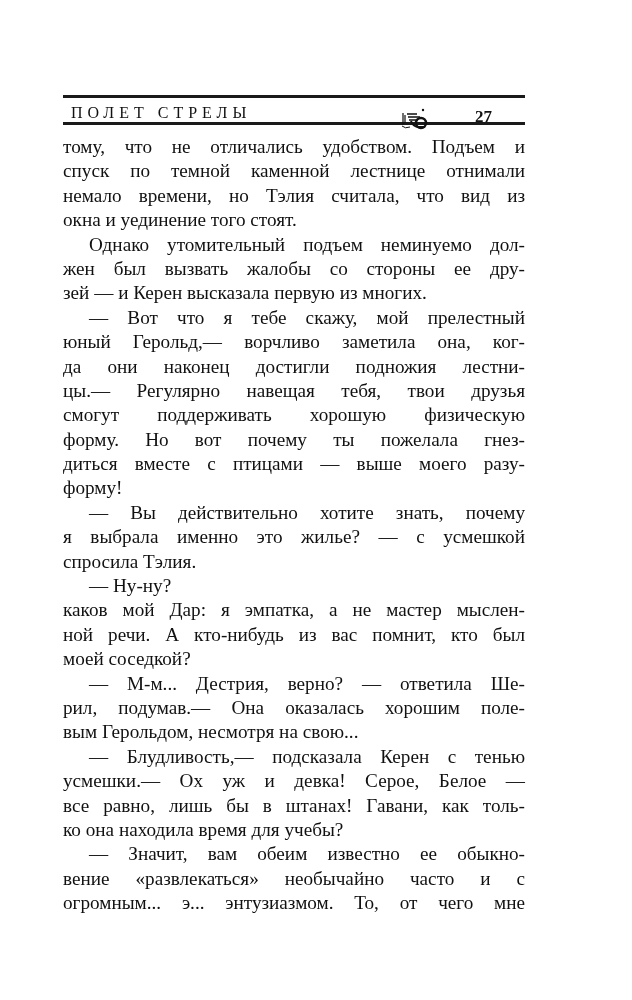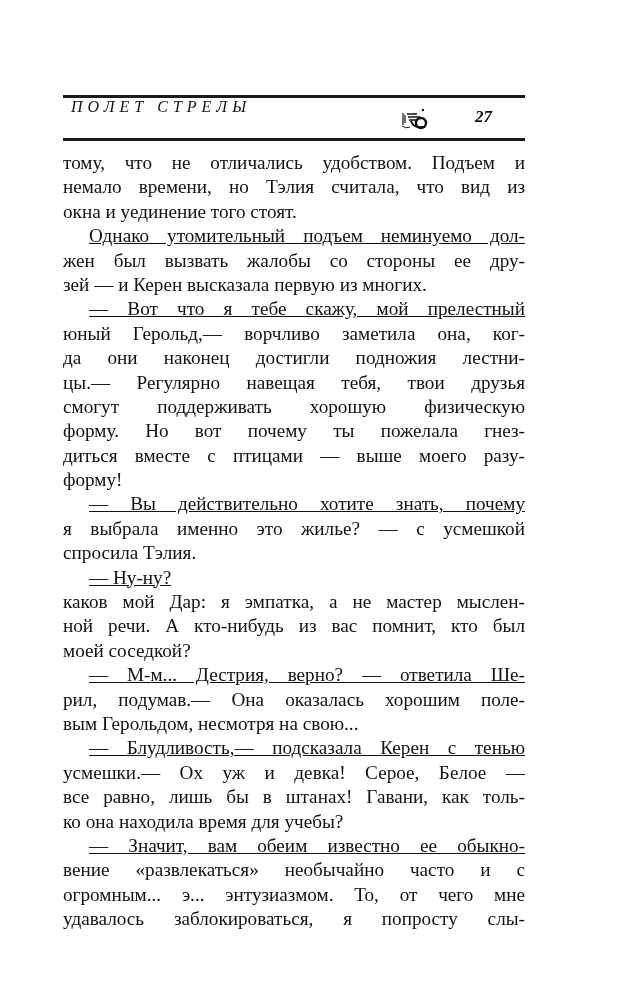--- a/index.html
+++ b/index.html
@@ -4,35 +4,35 @@
   <style>
     html, body { margin: 0; padding: 0; }
     body {
       width: 632px; height: 1000px; background: #ffffff; position: relative; overflow: hidden;
       font-family: "DejaVu Serif", "Liberation Serif", serif; color: #111;
     }
     .page { position: absolute; left: 63px; top: 95px; width: 462px; }
     .rule { height: 3px; background: #1a1a1a; width: 100%; }
     .rule.top { height: 3px; }
     .running-head {
-      height: 40px; display: flex; align-items: flex-start; position: relative; font-style: italic;
+      height: 24px; display: flex; align-items: flex-end; position: relative;
     }
     .running-title {
       font-family: "Liberation Serif", serif; font-size: 16px; letter-spacing: 5px;
       margin-left: 8px; color:#111;
     }
     .ornament { position: absolute; left: 336px; top: 9px; width: 30px; height: 24px; }
     .folio {
       position: absolute; left: 412px; top: 9px; font-family: "Liberation Serif", serif;
       font-weight: bold; font-size: 17px;
     }
     .text { margin-top: 10px; font-family: "Liberation Serif", serif; font-size: 19.2px; line-height: 24.4px; }
     .line { display: block; white-space: nowrap; text-align: justify; text-align-last: justify; height: 24.4px; }
     .line.last { text-align-last: left; }
-    .line.indent { padding-left: 26px; text-decoration: underline; }
+    .line.indent { padding-left: 26px; }
   </style>
 </head>
 <body>
 
 <div class="page">
   <div class="rule top"></div>
   <div class="running-head">
     <span class="running-title">ПОЛЕТ СТРЕЛЫ</span>
     <span class="ornament">
       <svg width="30" height="24" viewBox="0 0 30 24">
@@ -43,20 +43,21 @@
         <path d="M12 14 q2 6 8 6 h6" stroke="#111" stroke-width="2" fill="none"></path>
         <path d="M3 19 q3 3 8 1" stroke="#111" stroke-width="1" fill="none"></path>
       </svg>
     </span>
     <span class="folio">27</span>
   </div>
   <div class="rule"></div>
 
   <div class="text" id="body-text">
       <span class="line">тому, что не отличались удобством. Подъем и</span>
+      <span class="line">спуск по темной каменной лестнице отнимали</span>
       <span class="line">немало времени, но Тэлия считала, что вид из</span>
       <span class="line last">окна и уединение того стоят.</span>
       <span class="line indent">Однако утомительный подъем неминуемо дол-</span>
       <span class="line">жен был вызвать жалобы со стороны ее дру-</span>
       <span class="line last">зей — и Керен высказала первую из многих.</span>
       <span class="line indent">— Вот что я тебе скажу, мой прелестный</span>
       <span class="line">юный Герольд,— ворчливо заметила она, ког-</span>
       <span class="line">да они наконец достигли подножия лестни-</span>
       <span class="line">цы.— Регулярно навещая тебя, твои друзья</span>
       <span class="line">смогут поддерживать хорошую физическую</span>
@@ -73,15 +74,14 @@
       <span class="line indent">— М-м... Дестрия, верно? — ответила Ше-</span>
       <span class="line">рил, подумав.— Она оказалась хорошим поле-</span>
       <span class="line last">вым Герольдом, несмотря на свою...</span>
       <span class="line indent">— Блудливость,— подсказала Керен с тенью</span>
       <span class="line">усмешки.— Ох уж и девка! Серое, Белое —</span>
       <span class="line">все равно, лишь бы в штанах! Гавани, как толь-</span>
       <span class="line last">ко она находила время для учебы?</span>
       <span class="line indent">— Значит, вам обеим известно ее обыкно-</span>
       <span class="line">вение «развлекаться» необычайно часто и с</span>
       <span class="line">огромным... э... энтузиазмом. То, от чего мне</span>
-      <span class="line">удавалось заблокироваться, я попросту слы-</span>
     </div>
 </div>
 
 </body></html>

